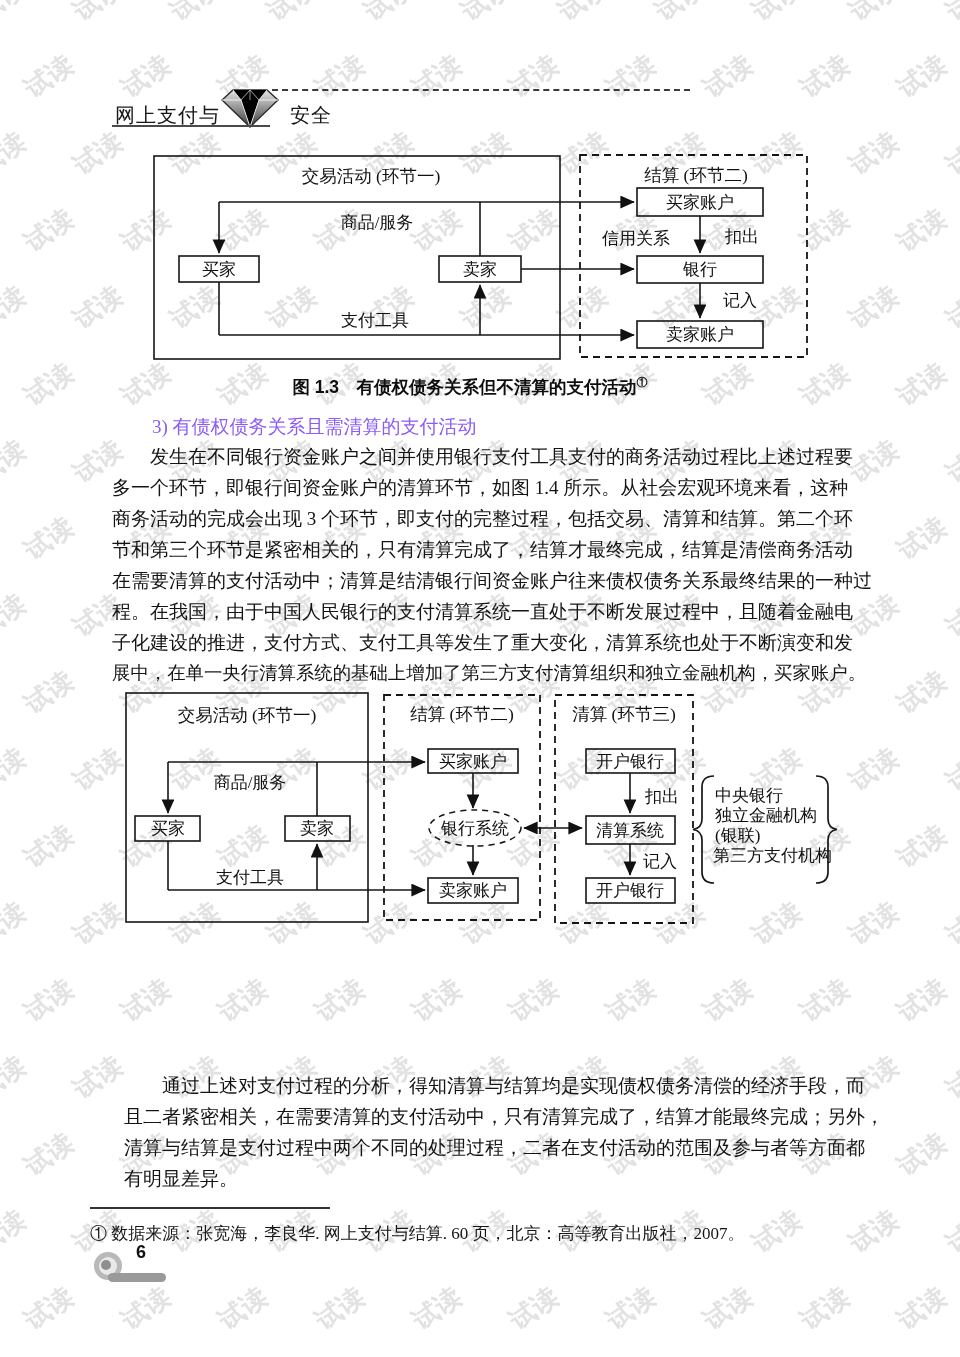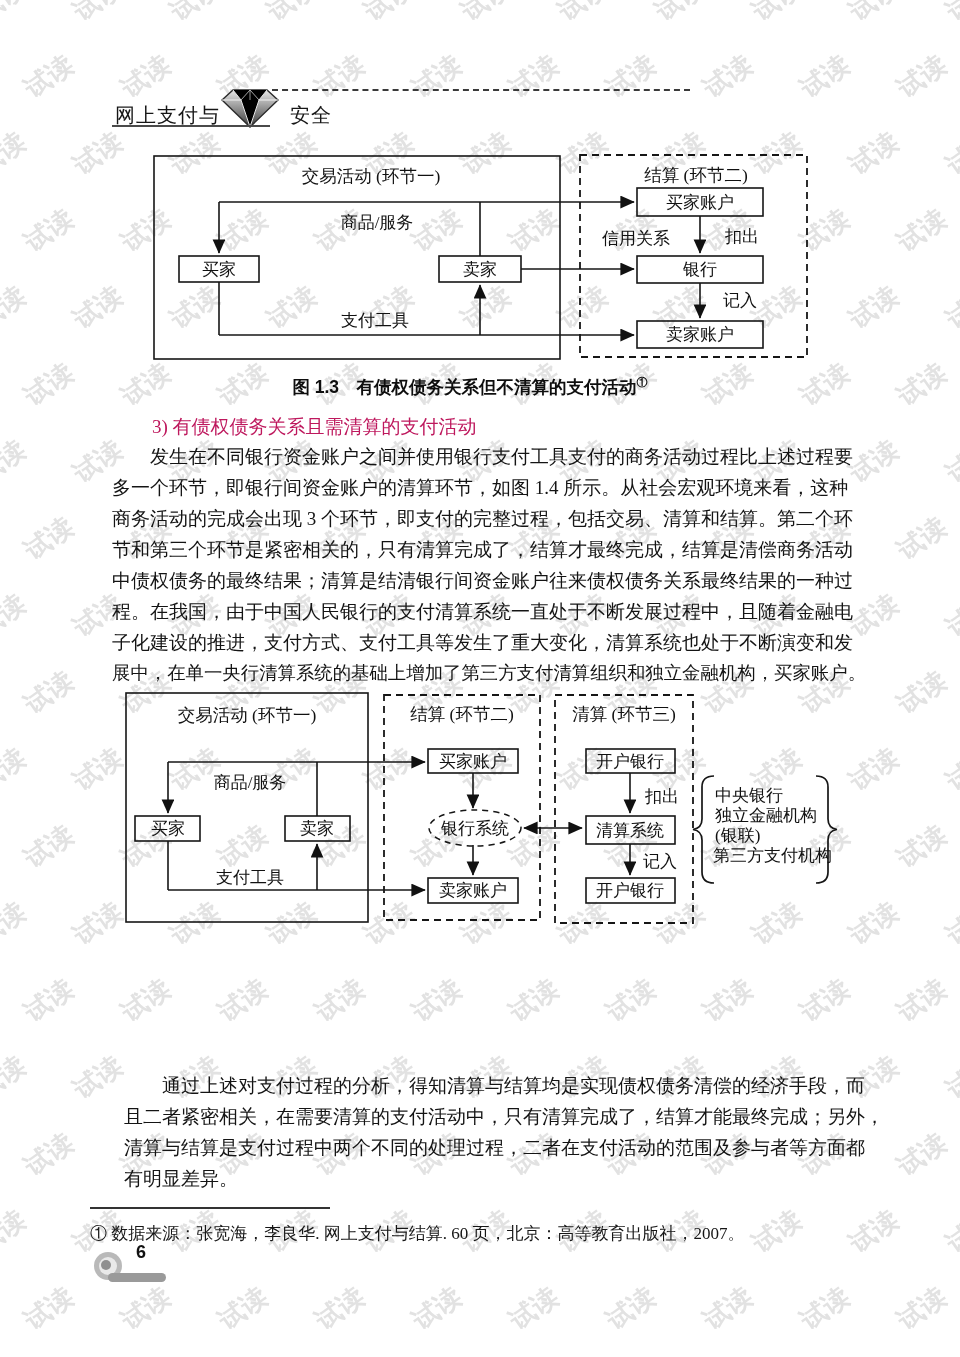--- a/index.html
+++ b/index.html
@@ -10,21 +10,21 @@
       font-size:26px;color:#e2e2e2;transform:rotate(-35deg);white-space:nowrap;user-select:none;}
   .content{position:absolute;inset:0;z-index:1;}
   .abs{position:absolute;}
   
   .hdr-txt{font-size:20px;letter-spacing:1px;color:#161616;font-family:"Liberation Sans",sans-serif;}
   .hdr-underline{height:2px;background:#4a4a4a;}
   .hdr-dash{border-top:2px dashed #3a3a3a;}
   
   .bodyline{height:31px;line-height:31px;font-size:19px;color:#141414;white-space:nowrap;}
   .indent{padding-left:38px;}
-  .h-list{font-size:19px;color:#be185d;white-space:nowrap;}
+  .h-list{font-size:19px;color:#8b5cf6;white-space:nowrap;}
   .h-kai{font-size:20px;color:#151515;letter-spacing:2px;white-space:nowrap;}
   .caption{font-family:"Liberation Sans",sans-serif;font-weight:bold;font-size:17.5px;
            color:#0e0e0e;text-align:center;white-space:nowrap;}
   .caption sup{font-size:11px;}
   .footnote{font-size:17px;color:#161616;white-space:nowrap;}
   .fn-sep{height:2px;background:#333;}
   
   svg text{font-family:"Liberation Serif",serif;font-size:17px;fill:#111;}
   svg .t-title{font-size:17.5px;}
   svg .ln{stroke:#161616;stroke-width:1.6;fill:none;}
@@ -320,21 +320,21 @@
     <div class="abs caption" style="left:80px;top:375px;width:780px;">
       <span>图 1.3　有债权债务关系但不清算的支付活动</span><sup>①</sup>
     </div>
 
     <div class="abs h-list" style="left:152px;top:414px;">3) 有债权债务关系且需清算的支付活动</div>
     <div class="abs" style="left:112px;top:441px;width:760px;">
       <div class="bodyline indent">发生在不同银行资金账户之间并使用银行支付工具支付的商务活动过程比上述过程要</div>
       <div class="bodyline">多一个环节，即银行间资金账户的清算环节，如图 1.4 所示。从社会宏观环境来看，这种</div>
       <div class="bodyline">商务活动的完成会出现 3 个环节，即支付的完整过程，包括交易、清算和结算。第二个环</div>
       <div class="bodyline">节和第三个环节是紧密相关的，只有清算完成了，结算才最终完成，结算是清偿商务活动</div>
-      <div class="bodyline">中债权债务的最终结果；清算是结清银行间资金账户往来债权债务关系最终结果的一种过</div>
+      <div class="bodyline">在需要清算的支付活动中；清算是结清银行间资金账户往来债权债务关系最终结果的一种过</div>
       <div class="bodyline">程。在我国，由于中国人民银行的支付清算系统一直处于不断发展过程中，且随着金融电</div>
       <div class="bodyline">子化建设的推进，支付方式、支付工具等发生了重大变化，清算系统也处于不断演变和发</div>
       <div class="bodyline" style="font-size:18.4px;">展中，在单一央行清算系统的基础上增加了第三方支付清算组织和独立金融机构，买家账户。</div>
     </div>
 
     <svg class="abs" style="left:120px;top:688px;" width="740" height="245" viewBox="0 0 740 245">
       <defs>
         <marker id="ah14" markerWidth="10" markerHeight="9" refX="8.5" refY="4" orient="auto-start-reverse">
           <path d="M0,0 L9,4 L0,8 Z" fill="#111"></path>
         </marker>

